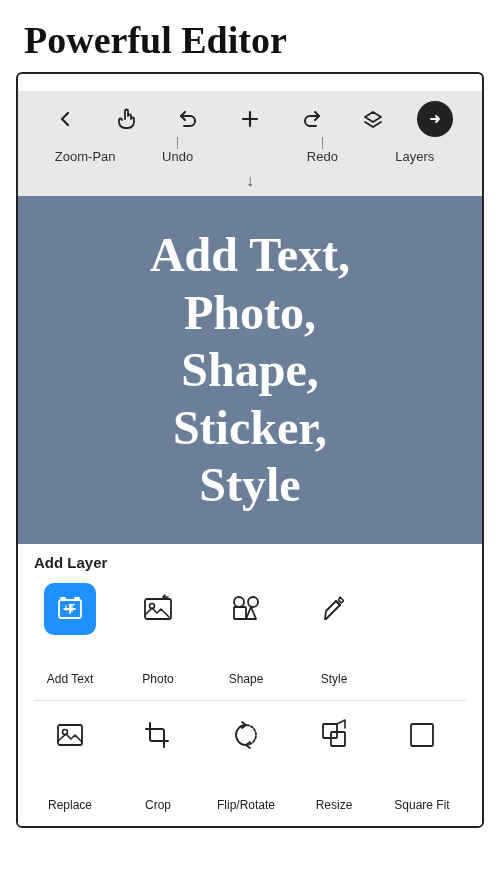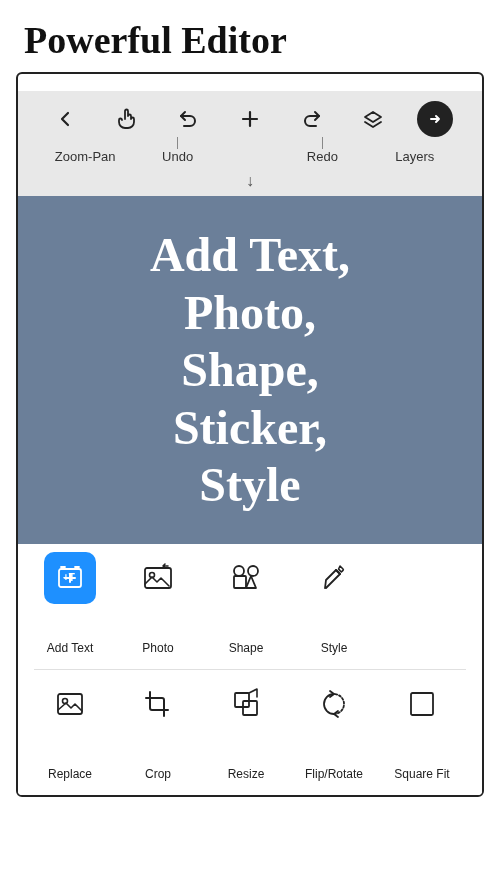--- a/index.html
+++ b/index.html
@@ -229,20 +229,21 @@
   </div>
 
   <div class="canvas-area">
     <div class="canvas-text">
       Add Text,<br>Photo,<br>Shape,<br>Sticker,<br>Style
     </div>
   </div>
 
   <div class="bottom-panel">
 
+    <div class="section-label">Add Layer</div>
     <div class="tool-row">
 
       <div class="tool-item">
         <div class="tool-icon-wrap blue-bg">
           <svg width="28" height="28" viewBox="0 0 28 28" fill="none">
             <rect x="3" y="5" width="22" height="18" rx="2" stroke="white" stroke-width="1.8"></rect>
             <path d="M9 14h10M14 10v8" stroke="white" stroke-width="2" stroke-linecap="round"></path>
             <path d="M5 3h4M19 3h4" stroke="white" stroke-width="1.8" stroke-linecap="round"></path>
             <text x="7" y="17" font-size="10" fill="white" font-weight="bold">+T</text>
           </svg>
@@ -309,43 +310,43 @@
             <path d="M8 4v16a2 2 0 002 2h16" stroke="#222" stroke-width="2" stroke-linecap="round"></path>
             <path d="M4 10h16a2 2 0 012 2v16" stroke="#222" stroke-width="2" stroke-linecap="round"></path>
           </svg>
         </div>
         <span class="tool-label">Crop</span>
       </div>
 
       <div class="tool-item">
         <div class="tool-icon-wrap plain">
           <svg width="32" height="32" viewBox="0 0 32 32" fill="none">
-            <rect x="5" y="5" width="14" height="14" rx="1" stroke="#222" stroke-width="1.8"></rect>
-            <rect x="13" y="13" width="14" height="14" rx="1" stroke="#222" stroke-width="1.8"></rect>
-            <path d="M19 5l8-4v8" stroke="#222" stroke-width="1.6" stroke-linecap="round" stroke-linejoin="round"></path>
-          </svg>
-        </div>
-        <span class="tool-label">Resize</span>
-      </div>
-
-      <div class="tool-item">
-        <div class="tool-icon-wrap plain">
-          <svg width="32" height="32" viewBox="0 0 32 32" fill="none">
             <path d="M16 6C10.477 6 6 10.477 6 16s4.477 10 10 10" stroke="#222" stroke-width="1.8" stroke-linecap="round"></path>
             <path d="M16 6l-4-3M16 6l-4 3" stroke="#222" stroke-width="1.8" stroke-linecap="round" stroke-linejoin="round"></path>
             <path d="M16 26l4 3M16 26l4-3" stroke="#222" stroke-width="1.8" stroke-linecap="round" stroke-linejoin="round"></path>
             <path d="M16 26C21.523 26 26 21.523 26 16S21.523 6 16 6" stroke="#222" stroke-width="1.8" stroke-linecap="round" stroke-dasharray="2 2"></path>
           </svg>
         </div>
         <span class="tool-label">Flip/Rotate</span>
       </div>
 
       <div class="tool-item">
         <div class="tool-icon-wrap plain">
           <svg width="32" height="32" viewBox="0 0 32 32" fill="none">
+            <rect x="5" y="5" width="14" height="14" rx="1" stroke="#222" stroke-width="1.8"></rect>
+            <rect x="13" y="13" width="14" height="14" rx="1" stroke="#222" stroke-width="1.8"></rect>
+            <path d="M19 5l8-4v8" stroke="#222" stroke-width="1.6" stroke-linecap="round" stroke-linejoin="round"></path>
+          </svg>
+        </div>
+        <span class="tool-label">Resize</span>
+      </div>
+
+      <div class="tool-item">
+        <div class="tool-icon-wrap plain">
+          <svg width="32" height="32" viewBox="0 0 32 32" fill="none">
             <rect x="5" y="5" width="22" height="22" rx="1.5" stroke="#222" stroke-width="1.8"></rect>
           </svg>
         </div>
         <span class="tool-label">Square Fit</span>
       </div>
 
     </div>
 
   </div>
 

